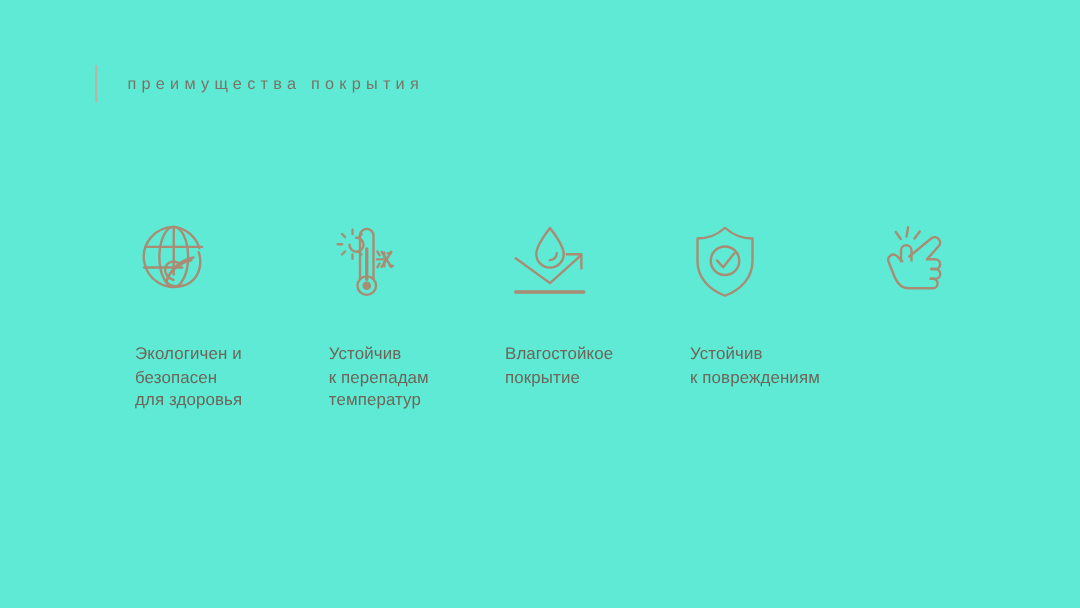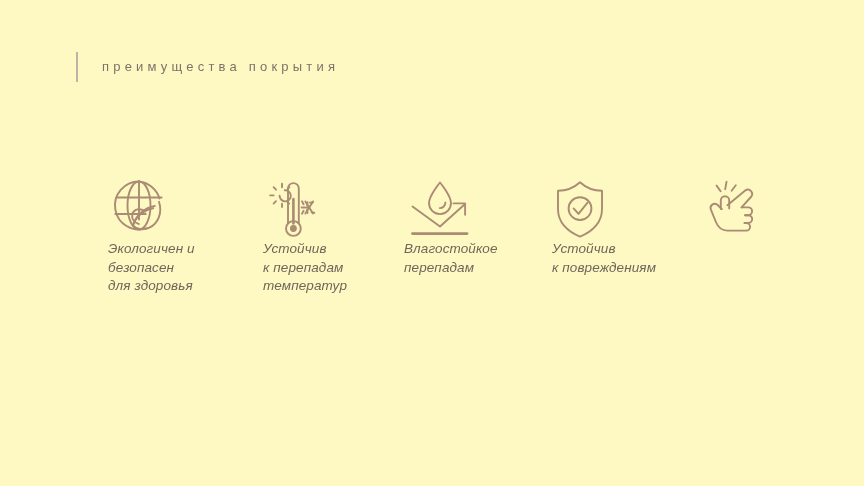--- a/index.html
+++ b/index.html
@@ -11,21 +11,21 @@
     height: 486px;
     overflow: hidden;
     background: #F2EBE0;
     font-family: "Liberation Sans", sans-serif;
     -webkit-font-smoothing: antialiased;
   }
   .slide {
     position: relative;
     width: 864px;
     height: 486px;
-    background: #fef9c3;
+    background: #5eead4;
   }
 
   
   .heading {
     position: absolute;
     left: 76px;
     top: 52px;
     display: flex;
     align-items: center;
   }
@@ -67,26 +67,26 @@
     height: 62px;
     display: flex;
     align-items: flex-end;
     margin-bottom: 0;
   }
   .feature-icon svg {
     display: block;
     overflow: visible;
   }
   .feature-caption {
+    margin-top: 34px;
     font-size: 13.5px;
     line-height: 18.5px;
     color: #6E6659;
     white-space: pre-line;
     letter-spacing: 0.1px;
-    font-style: italic;
   }
 </style>
 </head>
 <body>
 
 <div class="slide">
 
   <div class="heading">
     <div class="heading-bar"></div>
     <div class="heading-text">преимущества покрытия</div>
@@ -165,21 +165,21 @@
           <path d="M41.4 24.5
                    a5.6 5.6 0 0 1 -5.6 5.6"></path>
 
           <path d="M8.5 28.6 L36 48.5 L60.5 26.5"></path>
           <path d="M49.5 25.4 h11.6 v11.4"></path>
 
           <path d="M8.5 55.6 H63" stroke-width="2.8"></path>
         </svg>
       </div>
       <div class="feature-caption">Влагостойкое
-перепадам</div>
+покрытие</div>
     </div>
 
     <div class="feature feature-3">
       <div class="feature-icon">
         <svg width="56" height="62" viewBox="0 0 56 62" fill="none" stroke="#A98C73" stroke-width="1.9" stroke-linecap="round" stroke-linejoin="round">
           <path d="M28 4.2
                    c6.1 5.6 13.6 8.6 22 8.6
                    v18.4
                    c0 13 -9.4 22.6 -22 27.4
                    C15.4 53.8 6 44.2 6 31.2

